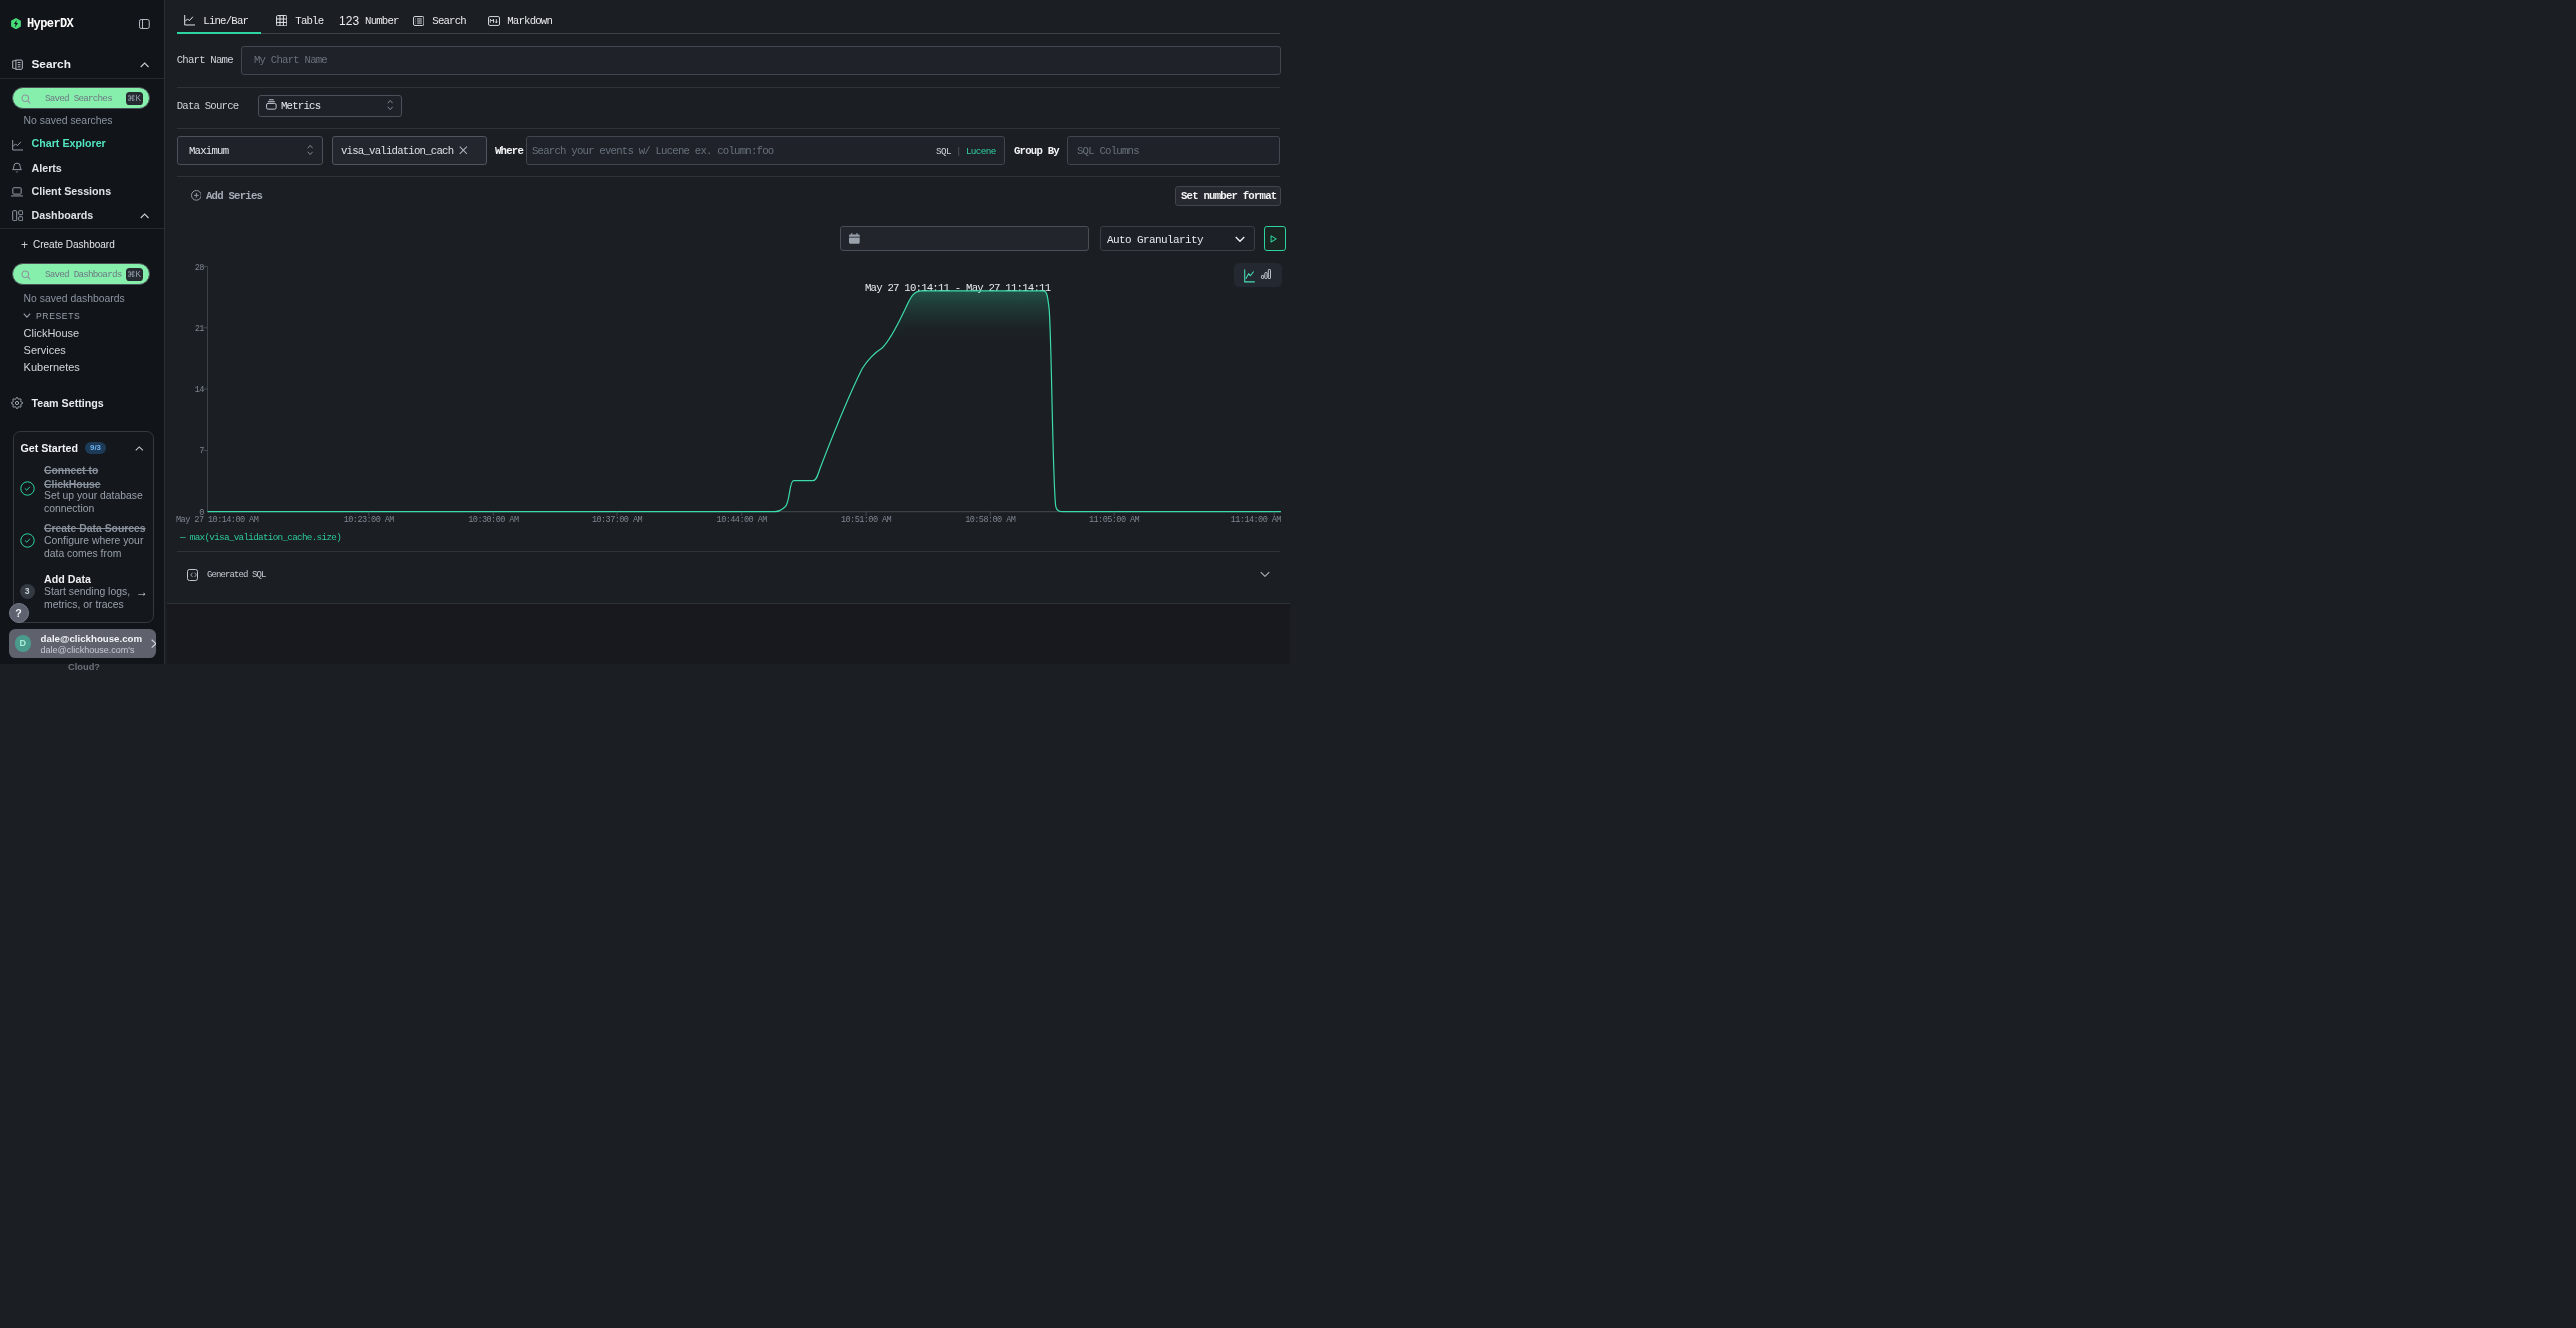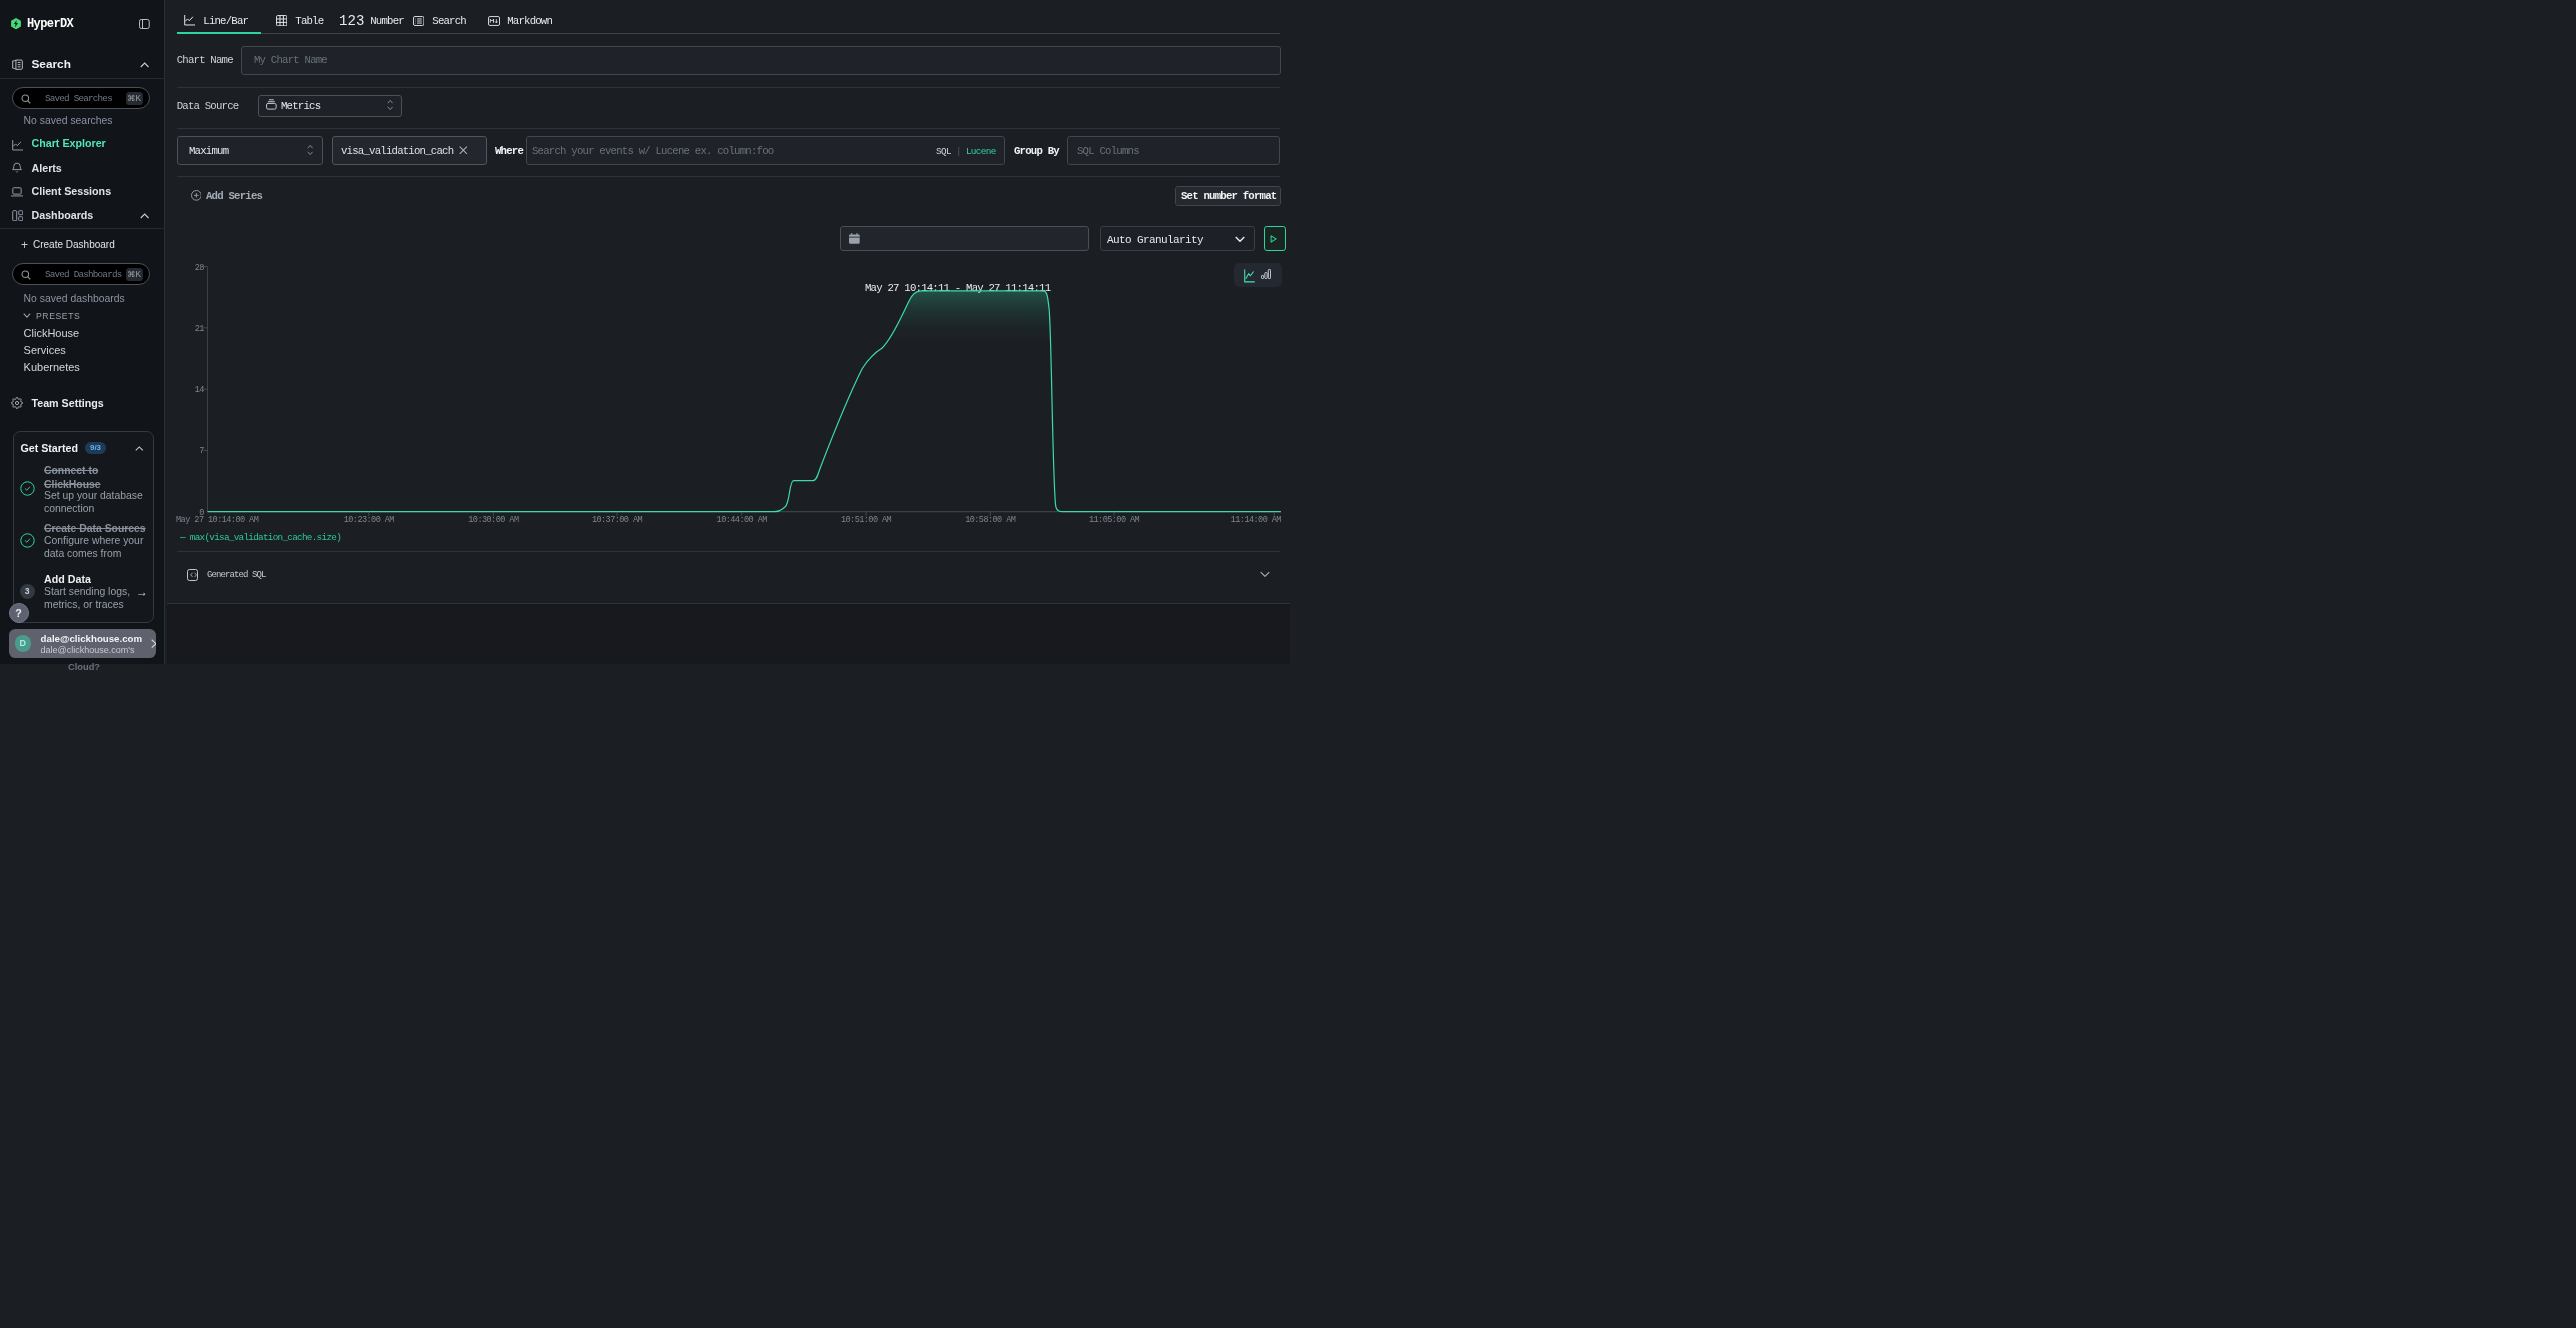--- a/index.html
+++ b/index.html
@@ -5,21 +5,21 @@
 * { margin:0; padding:0; box-sizing:border-box; }
 html,body { width:1288px; height:664px; overflow:hidden; background:#1b1e23; font-family:"Liberation Sans",sans-serif; }
 .abs { position:absolute; }
 
 
 #sidebar { position:fixed; left:0; top:0; width:165px; height:664px; background:#111419; border-right:0.7px solid #2b2f36; z-index:5; }
 .sb-div { position:absolute; left:0; width:164px; height:0.7px; background:#262a30; }
 .navtxt { color:#dfe3e8; font-size:10.7px; font-weight:700; }
 
 
-.pill { position:absolute; left:12px; width:138px; height:22px; border-radius:11.4px; background:#000000; border:0.7px solid #4b5058; }
+.pill { position:absolute; left:12px; width:138px; height:22px; border-radius:11.4px; background:#86efac; border:0.7px solid #4b5058; }
 .pill .ph { position:absolute; left:32px; top:5.4px; font-family:"Liberation Mono",monospace; letter-spacing:-0.8px; font-size:9.3px; color:#6f7984; }
 .kbd { position:absolute; right:6.4px; top:3.6px; width:17px; height:13.6px; border-radius:3.6px; background:#262a31; color:#9ba4b0; font-size:8.2px; text-align:center; line-height:13.6px; }
 
 
 #gscard { position:absolute; left:13px; top:431px; width:141px; height:192px; border:0.7px solid #343942; border-radius:7.2px; background:#14171c; }
 .gs-strike { color:#8a929d; font-weight:700; font-size:10.4px; line-height:14.3px; text-decoration:line-through; }
 .gs-desc { color:#98a0aa; font-size:10.4px; line-height:12.5px; }
 
 
 #main { position:fixed; left:167px; top:0; width:1123px; height:664px; background:#1b1e23; }
@@ -189,21 +189,21 @@
     <svg width="11.4" height="11.4" viewBox="0 0 16 16" fill="none" stroke="#e4e7ea" stroke-width="1.4">
       <rect x="0.8" y="0.8" width="14.4" height="14.4" rx="1.5"></rect>
       <line x1="0.8" y1="5.6" x2="15.2" y2="5.6"></line>
         <line x1="0.8" y1="10.4" x2="15.2" y2="10.4"></line>
       <line x1="5.6" y1="0.8" x2="5.6" y2="15.2"></line>
         <line x1="10.4" y1="0.8" x2="10.4" y2="15.2"></line>
     </svg>
     <span class="lbl" style="margin-left:7.9px;">Table</span>
   </div>
   <div class="tab" style="left:172px;">
-    <span style="font-family:Liberation Mono, monospace;font-size:14px;font-weight:400;letter-spacing:0.1px;color:#e9ebee;">123</span>
+    <span style="font-family:Liberation Sans, sans-serif;font-size:12px;font-weight:400;letter-spacing:0.1px;color:#e9ebee;">123</span>
     <span class="lbl" style="margin-left:5.7px;">Number</span>
   </div>
   <div class="tab" style="left:246px;">
     <svg width="11.4" height="10" viewBox="0 0 16 14" fill="none" stroke="#e4e7ea" stroke-width="1.3">
       <rect x="0.7" y="0.7" width="14.6" height="12.6" rx="2"></rect>
       <line x1="3.2" y1="4.1" x2="3.9" y2="4.1"></line>
         <line x1="5.8" y1="4.1" x2="12.4" y2="4.1"></line>
       <line x1="3.2" y1="7" x2="3.9" y2="7"></line>
         <line x1="5.8" y1="7" x2="12.4" y2="7"></line>
       <line x1="3.2" y1="9.9" x2="3.9" y2="9.9"></line>

